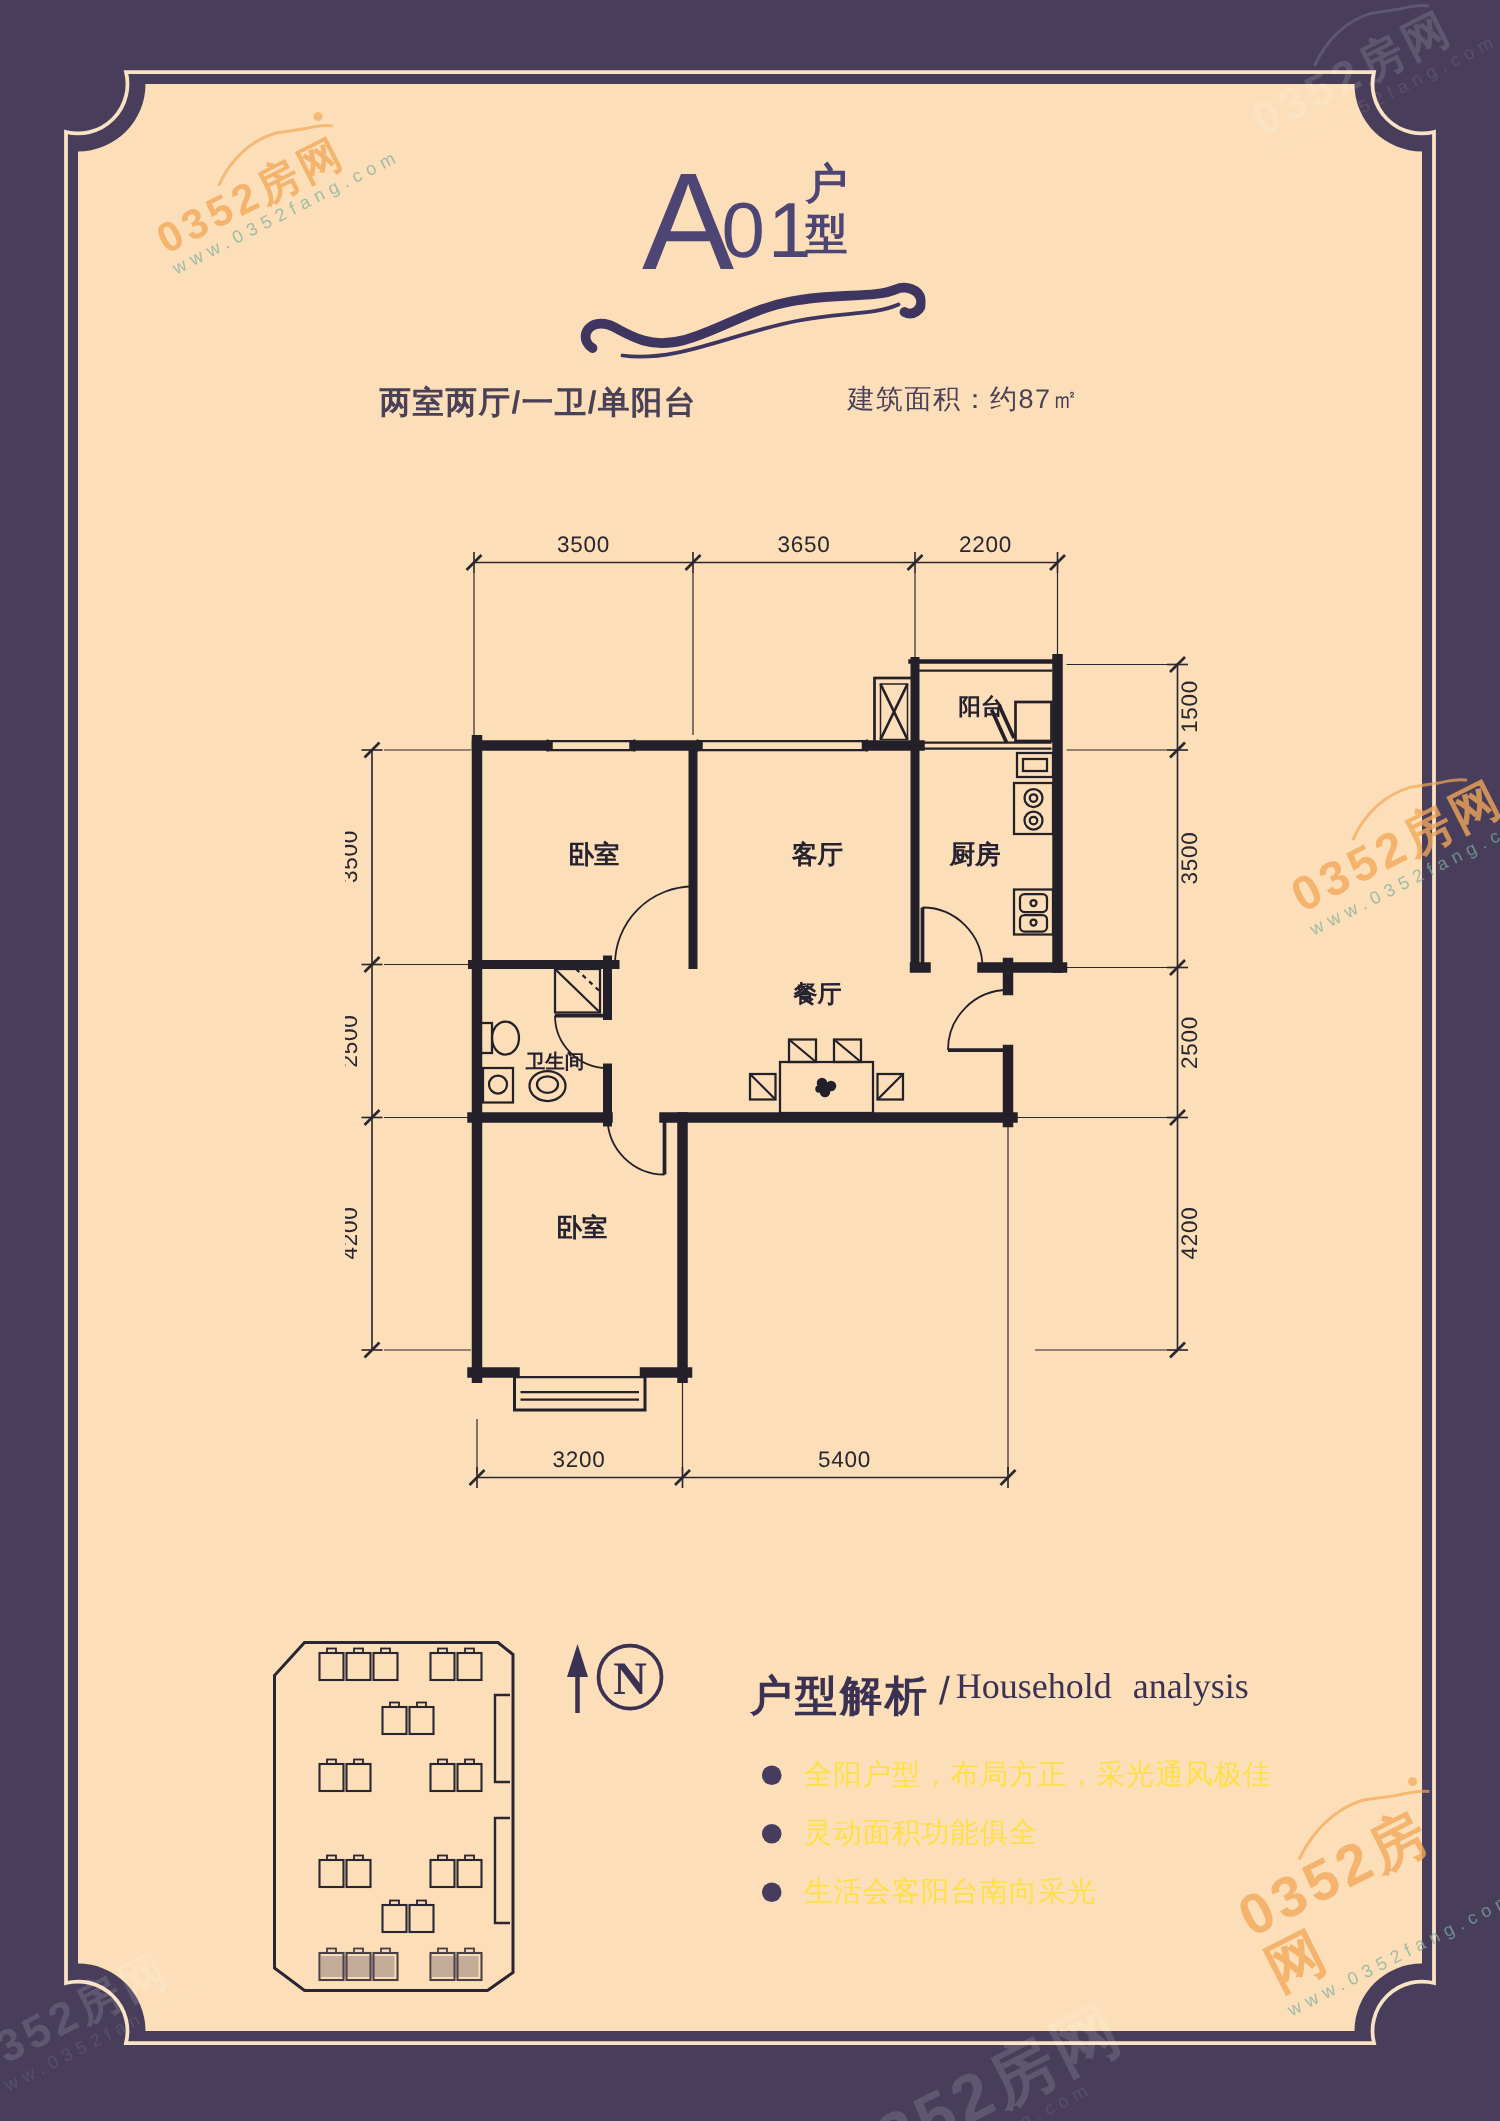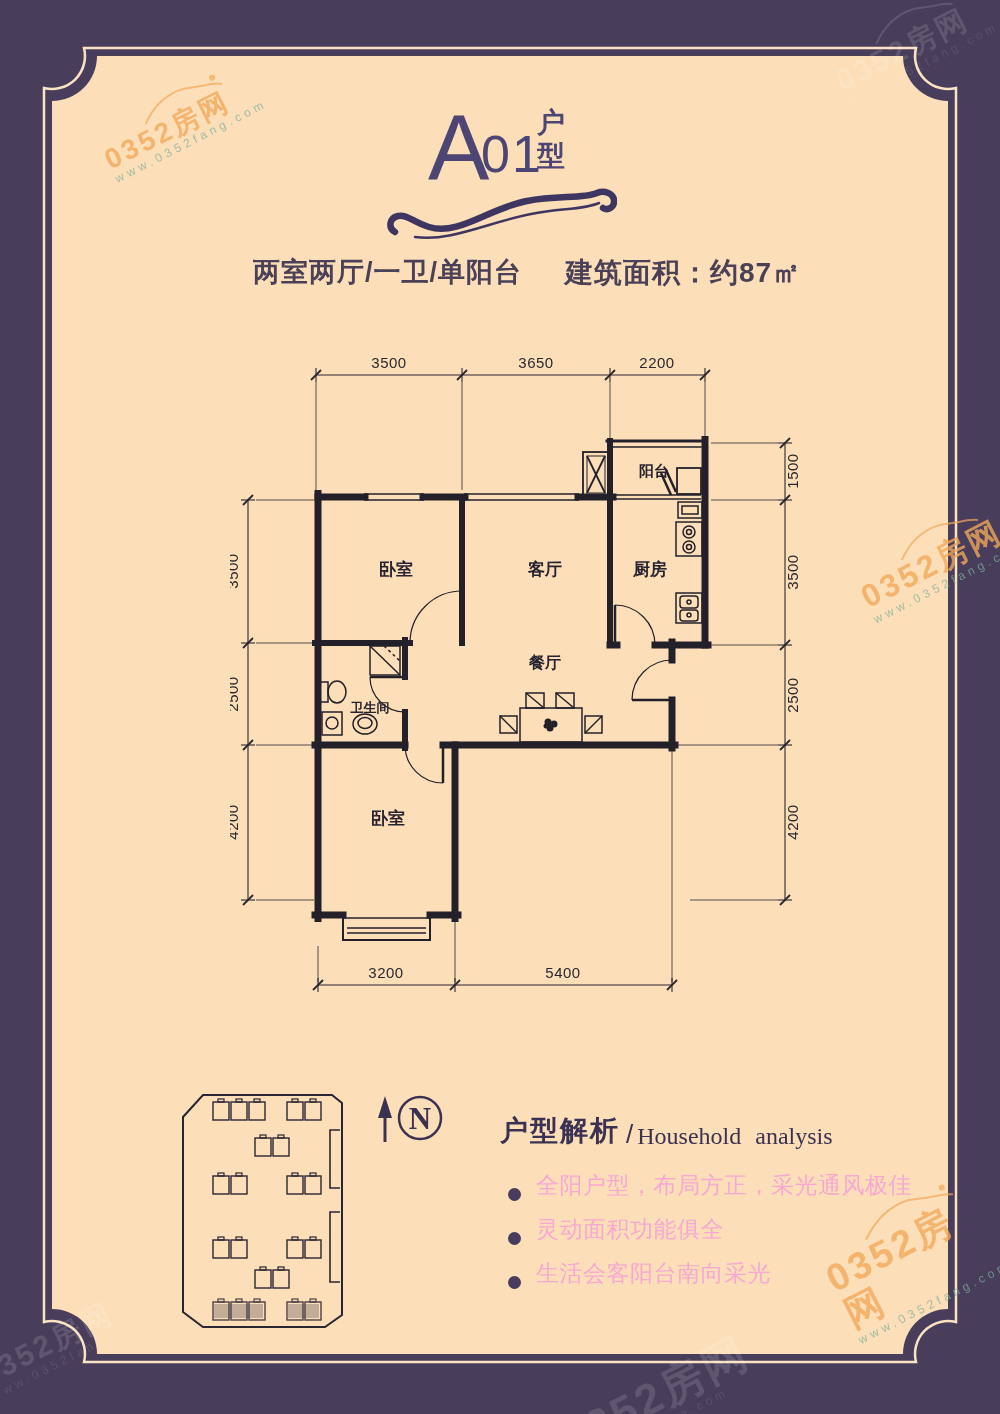--- a/index.html
+++ b/index.html
@@ -18,31 +18,31 @@
   .wm.orange .car{stroke:rgba(242,168,88,.7);}
   .wm.purple .t{color:rgba(255,255,255,.13);}
   .wm.purple .u{color:rgba(255,255,255,.09);}
   .wm.purple .car{stroke:rgba(255,255,255,.13);}
 
   
   .title-a{left:428px;top:96px;font-size:92px;color:#4d4574;letter-spacing:0;}
   .title-num{left:481px;top:124px;font-size:52px;color:#4d4574;letter-spacing:2px;}
   .title-suffix{left:537px;top:106px;font-size:28px;font-weight:bold;color:#4d4574;
                 line-height:33px;text-align:center;}
-  .subtitle{left:253px;top:254px;font-size:27px;font-weight:bold;color:#4a4158;letter-spacing:1px;}
-  .area{left:565px;top:254px;font-size:28px;font-weight:bold;color:#4a4158;letter-spacing:1px;}
+  .subtitle{left:253px;top:254px;font-size:21px;font-weight:bold;color:#4a4158;letter-spacing:1px;}
+  .area{left:565px;top:254px;font-size:18px;font-weight:normal;color:#4a4158;letter-spacing:1px;}
 
   
-  .an-head{left:500px;top:1112px;display:flex;align-items:flex-end;color:#3a3153;}
+  .an-head{left:500px;top:1112px;display:flex;align-items:flex-start;color:#3a3153;}
   .an-head .cn{font-size:28px;font-weight:bold;letter-spacing:2px;}
   .an-head .sep{font-size:26px;margin:0 4px 0 6px;}
   .an-head .en{font-family:Liberation Serif, serif;font-size:24px;word-spacing:8px;}
   .bullets{left:508px;top:1170px;list-style:none;margin:0;padding:0;}
-  .bullets li{display:flex;align-items:flex-end;margin-bottom:13px;
-              font-size:23px;color:#f9a8d4;letter-spacing:.5px;}
+  .bullets li{display:flex;align-items:center;margin-bottom:13px;
+              font-size:19px;color:#fde047;letter-spacing:.5px;}
   .bullets .dot{width:13px;height:13px;border-radius:50%;background:#473c5e;
                 margin-right:15px;flex:0 0 auto;}
 
   
   text.dim{font-size:15px;fill:#2a2730;letter-spacing:.5px;font-family:"Liberation Sans",sans-serif;}
   text.room{font-weight:bold;fill:#262230;font-family:"Liberation Sans",sans-serif;}
   .ink{stroke:#23202a;}
 </style>
 </head>
 <body>

